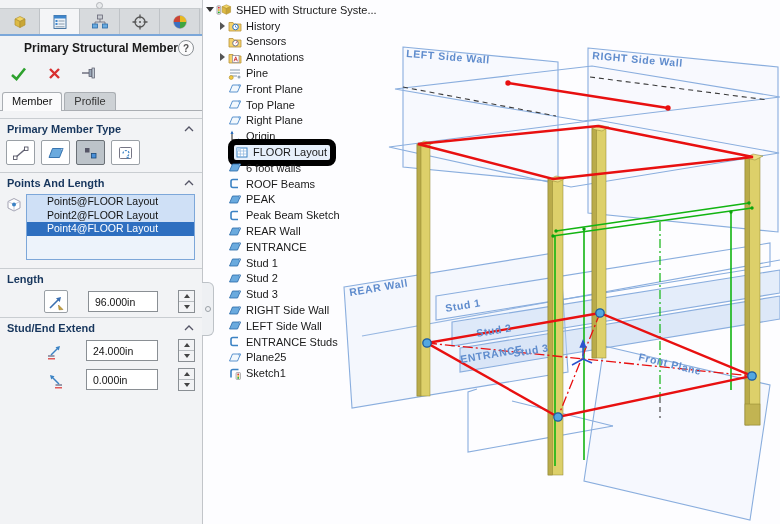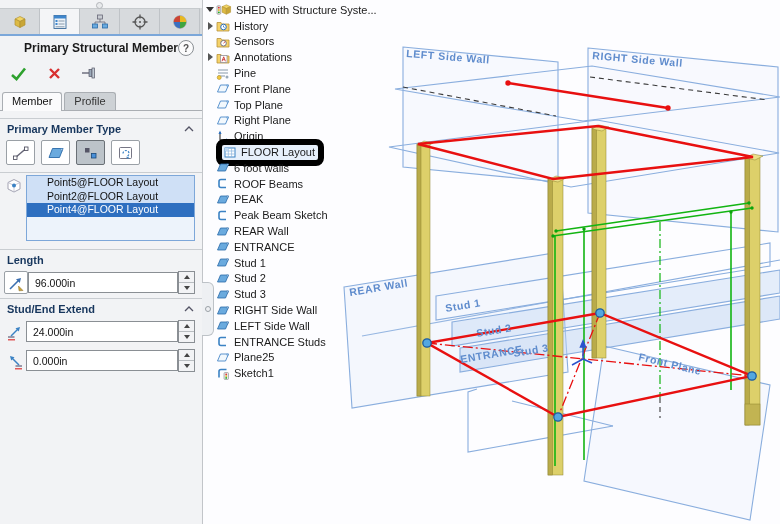--- a/index.html
+++ b/index.html
@@ -39,42 +39,42 @@
   .sec-h.plain{justify-content:flex-start;}
   .mt-row{display:flex;gap:6px;padding:2px 0 7px 6px;}
   .mt-btn{width:27px;height:23px;background:#fff;border:1px solid #9aa0a6;border-radius:2px;
           display:flex;align-items:center;justify-content:center;}
   .mt-btn.sel{background:#bcc3c9;border:1px solid #6a7076;}
   .pl-row{display:flex;align-items:flex-start;padding:2px 7px 8px 5px;gap:3px;}
   .listbox{flex:1;height:64px;border:1px solid #7da7d9;background:#edf3fb;overflow:hidden;}
   .li{height:13.5px;line-height:13.5px;padding-left:20px;font-size:10.5px;background:#cfe0f6;
       color:#111;white-space:nowrap;}
   .li.sel{background:#2e6fc0;color:#fff;}
-  .in-row{display:flex;align-items:center;gap:0;padding:2px 7px 4px 4px;}
+  .in-row{display:flex;align-items:center;gap:20px;padding:2px 7px 4px 4px;margin-left:40px;}
   .icon-btn{width:22px;height:21px;border:1px solid #9aa0a6;border-radius:2px;background:#fff;
             display:flex;align-items:center;justify-content:center;}
   .icon-plain{width:22px;height:21px;display:flex;align-items:center;justify-content:center;}
   .tbox{flex:1;height:19px;border:1px solid #8a8f94;background:#fff;font-size:10.5px;
         padding:0 0 0 6px;display:flex;align-items:center;color:#111;}
   .spin{width:15px;height:21px;border:1px solid #8a8f94;background:#f2f3f5;display:flex;
         flex-direction:column;}
   .spin span{flex:1;display:flex;align-items:center;justify-content:center;}
   .spin span:first-child{border-bottom:1px solid #b8bcc0;}
   .tri-u{width:0;height:0;border-left:3.5px solid transparent;border-right:3.5px solid transparent;
          border-bottom:4px solid #444;}
   .tri-d{width:0;height:0;border-left:3.5px solid transparent;border-right:3.5px solid transparent;
          border-top:4px solid #444;}
   .splitter{position:absolute;left:202px;top:282px;width:11px;height:52px;z-index:6;
             background:#eef0f3;border:1px solid #bdc2c7;border-left:none;border-radius:0 6px 6px 0;}
   .splitter .dot{position:absolute;left:3px;top:23px;width:4px;height:4px;border-radius:50%;
                  border:1px solid #9aa0a6;}
   
   .tree{position:absolute;left:204px;top:2px;width:160px;z-index:4;font-size:11px;color:#1a1a1a;}
   .trow{height:15.8px;display:flex;align-items:center;white-space:nowrap;}
-  .trow.child{}
+  .trow.child{padding-left:12px;}
   .ar{width:12px;display:flex;align-items:center;justify-content:center;flex:0 0 12px;}
   .ar-r{width:0;height:0;border-left:5px solid #555;border-top:4px solid transparent;
         border-bottom:4px solid transparent;}
   .ar-d{width:0;height:0;border-top:5px solid #333;border-left:4px solid transparent;
         border-right:4px solid transparent;}
   .ti{width:14px;height:13px;margin-right:4px;flex:0 0 14px;}
   .tsel{display:flex;align-items:center;border:6px solid #000000;background:#e7f0fb;
         border-radius:8px;padding:0 3px 0 1px;height:15px;}
 </style>
 </head>
@@ -388,20 +388,26 @@
           <use href="#m-pts"></use>
         </svg>
       </div>
     <div class="mt-btn">
         <svg width="20" height="18">
           <use href="#m-prof"></use>
         </svg>
       </div>
   </div>
   <div class="hr"></div>
+  <div class="sec-h">
+    <span>Points And Length</span>
+    <svg width="10" height="6">
+        <path d="M1,5 L5,1 L9,5" stroke="#556" fill="none" stroke-width="1.3"></path>
+      </svg>
+  </div>
   <div class="pl-row">
     <svg width="18" height="18" style="margin-top:2px">
         <use href="#p-vertex"></use>
       </svg>
     <div class="listbox">
       <div class="li">Point5@FLOOR Layout</div>
       <div class="li">Point2@FLOOR Layout</div>
       <div class="li sel">Point4@FLOOR Layout</div>
     </div>
   </div>

